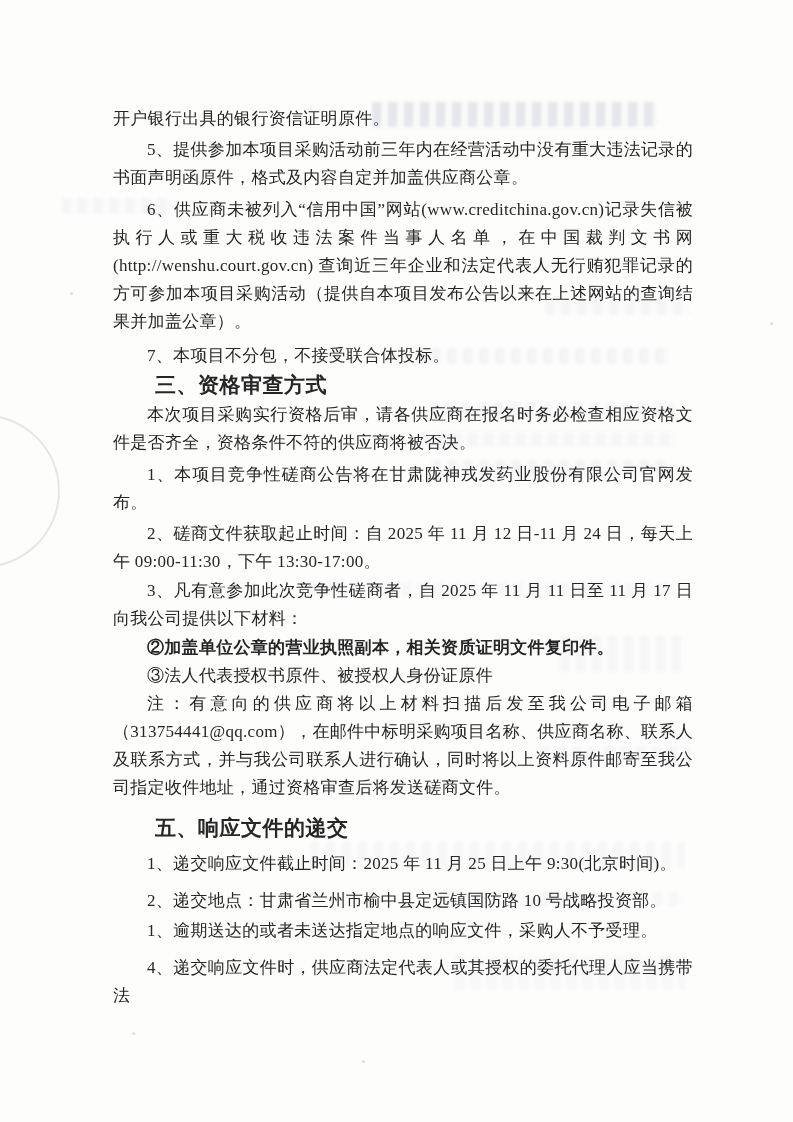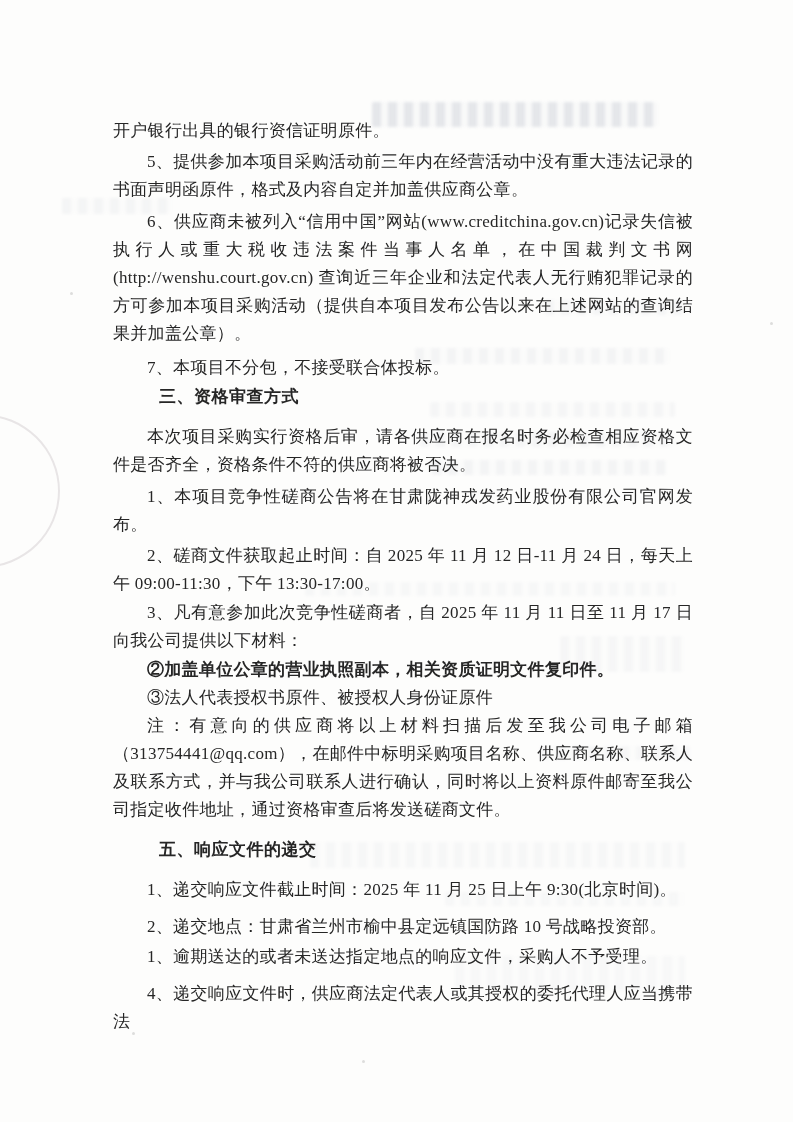--- a/index.html
+++ b/index.html
@@ -12,37 +12,37 @@
     width: 793px;
     height: 1122px;
     background: #fdfdfc;
     overflow: hidden;
     font-family: "Liberation Serif", "DejaVu Serif", serif;
     color: #262626;
   }
   #content {
     position: absolute;
     left: 113px;
-    top: 16px;
+    top: 4px;
     width: 580px;
     padding-top: 101px;
     box-sizing: content-box;
   }
   .para {
     margin: 0;
     font-size: 17px;
     line-height: 28px;
     text-align: justify;
     text-indent: 2em;
     letter-spacing: 0.3px;
   }
   .para.cont { text-indent: 0; }
   .heading {
-    margin: 12px;
-    font-size: 17px;
+    margin: 0;
+    font-size: 21px;
     line-height: 28px;
     font-weight: bold;
     text-indent: 2em;
     letter-spacing: 0.5px;
   }
   
   .ghost {
     position: absolute;
     background: repeating-linear-gradient(90deg,
       rgba(116,126,150,0.32) 0px, rgba(116,126,150,0.32) 9px,

